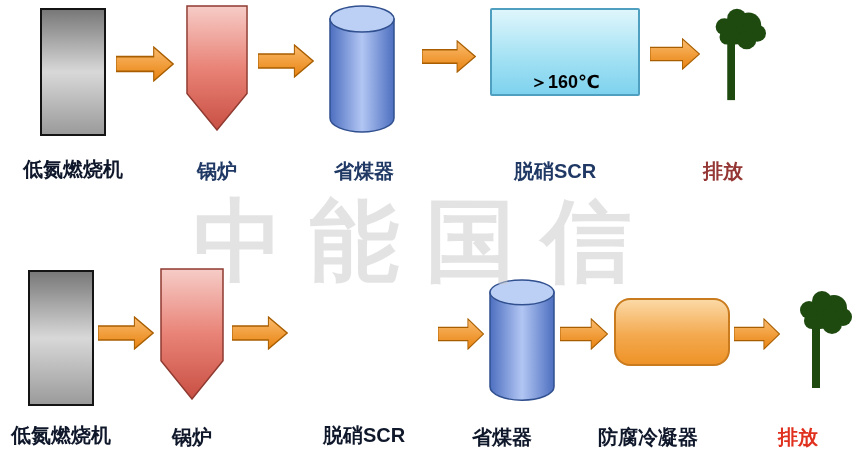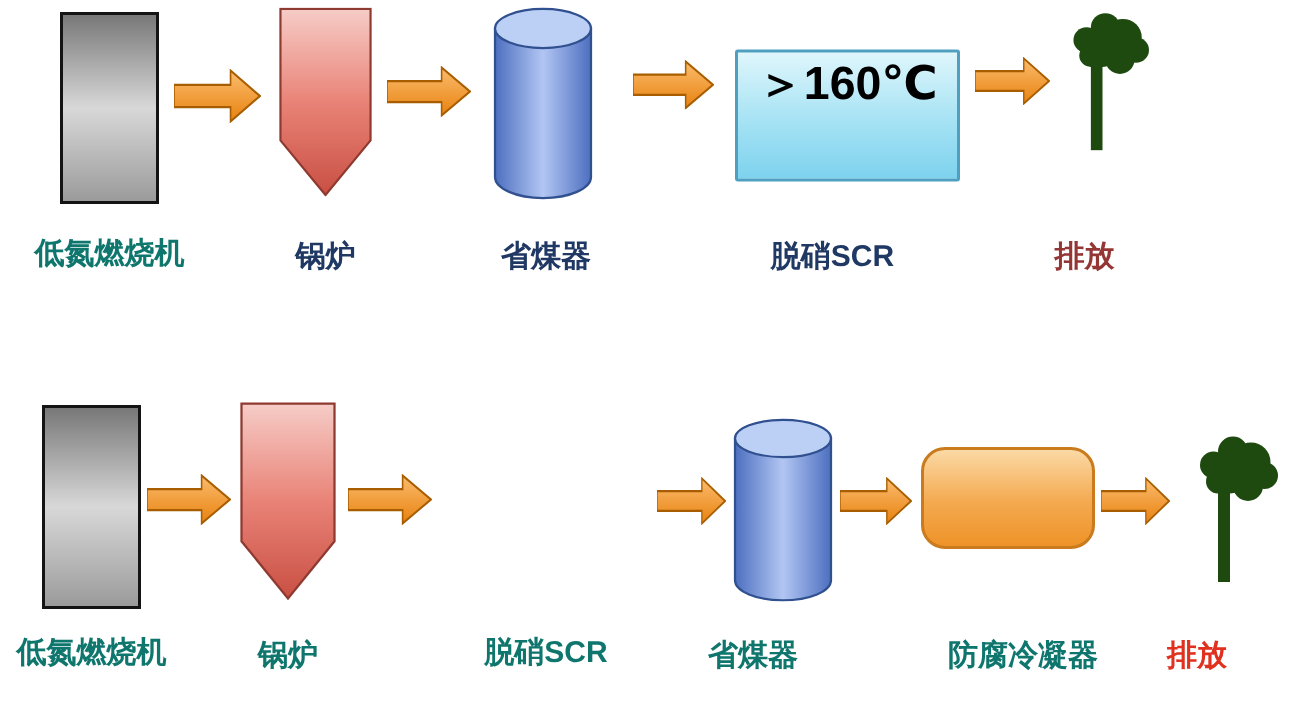--- a/index.html
+++ b/index.html
@@ -4,31 +4,31 @@
 <style>
   html,body{margin:0;padding:0;background:#ffffff;}
   #canvas{
     position:relative;width:860px;height:467px;background:#ffffff;overflow:hidden;
     font-family:"Liberation Sans","DejaVu Sans",sans-serif;
   }
   .shape{position:absolute;}
   .shape svg{display:block;width:100%;height:100%;}
   .label{
     position:absolute;font-weight:bold;font-size:20px;line-height:1.1;
-    text-align:center;white-space:nowrap;color:#0f766e;
+    text-align:center;white-space:nowrap;color:#0f172a;
   }
   .gray-rect{
     background:linear-gradient(180deg,#787878 0%,#d8d8d8 50%,#9b9b9b 100%);
     border:2px solid #141414;box-sizing:border-box;
   }
   .cyan-box{
     background:linear-gradient(180deg,#dff6fc 0%,#a5e2f4 55%,#7ed2ee 100%);
     border:2px solid #4f9fc0;box-sizing:border-box;border-radius:2px;
-    display:flex;align-items:flex-start;justify-content:center;
-    font-size:31px;font-weight:bold;color:#000;margin-top:25px;
+    display:flex;align-items:flex-end;justify-content:center;
+    font-size:18px;font-weight:bold;color:#000;
   }
   .orange-box{
     background:linear-gradient(180deg,#fbd9a5 0%,#f4a94f 55%,#ee9328 100%);
     border:2px solid #c97b1d;box-sizing:border-box;border-radius:16px;
   }
   .navy{color:#1F3864;}
   .darkred{color:#943634;}
   .red{color:#E0301E;}
   .watermark{
     position:absolute;left:50%;transform:translateX(-51%);
@@ -186,17 +186,18 @@
           <circle cx="21" cy="22" r="9"></circle>
         <circle cx="24" cy="33" r="8"></circle>
       </g>
     </svg>
   </div>
 
   <div class="label" style="left:-9px;top:424px;width:140px;">低氮燃烧机</div>
   <div class="label" style="left:122px;top:426px;width:140px;">锅炉</div>
   <div class="label" style="left:294px;top:424px;width:140px;">脱硝SCR</div>
   <div class="label" style="left:432px;top:426px;width:140px;">省煤器</div>
-  <div class="label" style="left:612px;top:426px;width:140px;">防腐冷凝器</div>
+  <div class="label" style="left:578px;top:426px;width:140px;">防腐冷凝器</div>
   <div class="label red" style="left:728px;top:426px;width:140px;">排放</div>
 
+  <div class="watermark wm2">中能国信</div>
 
 </div>
 
 </body></html>

